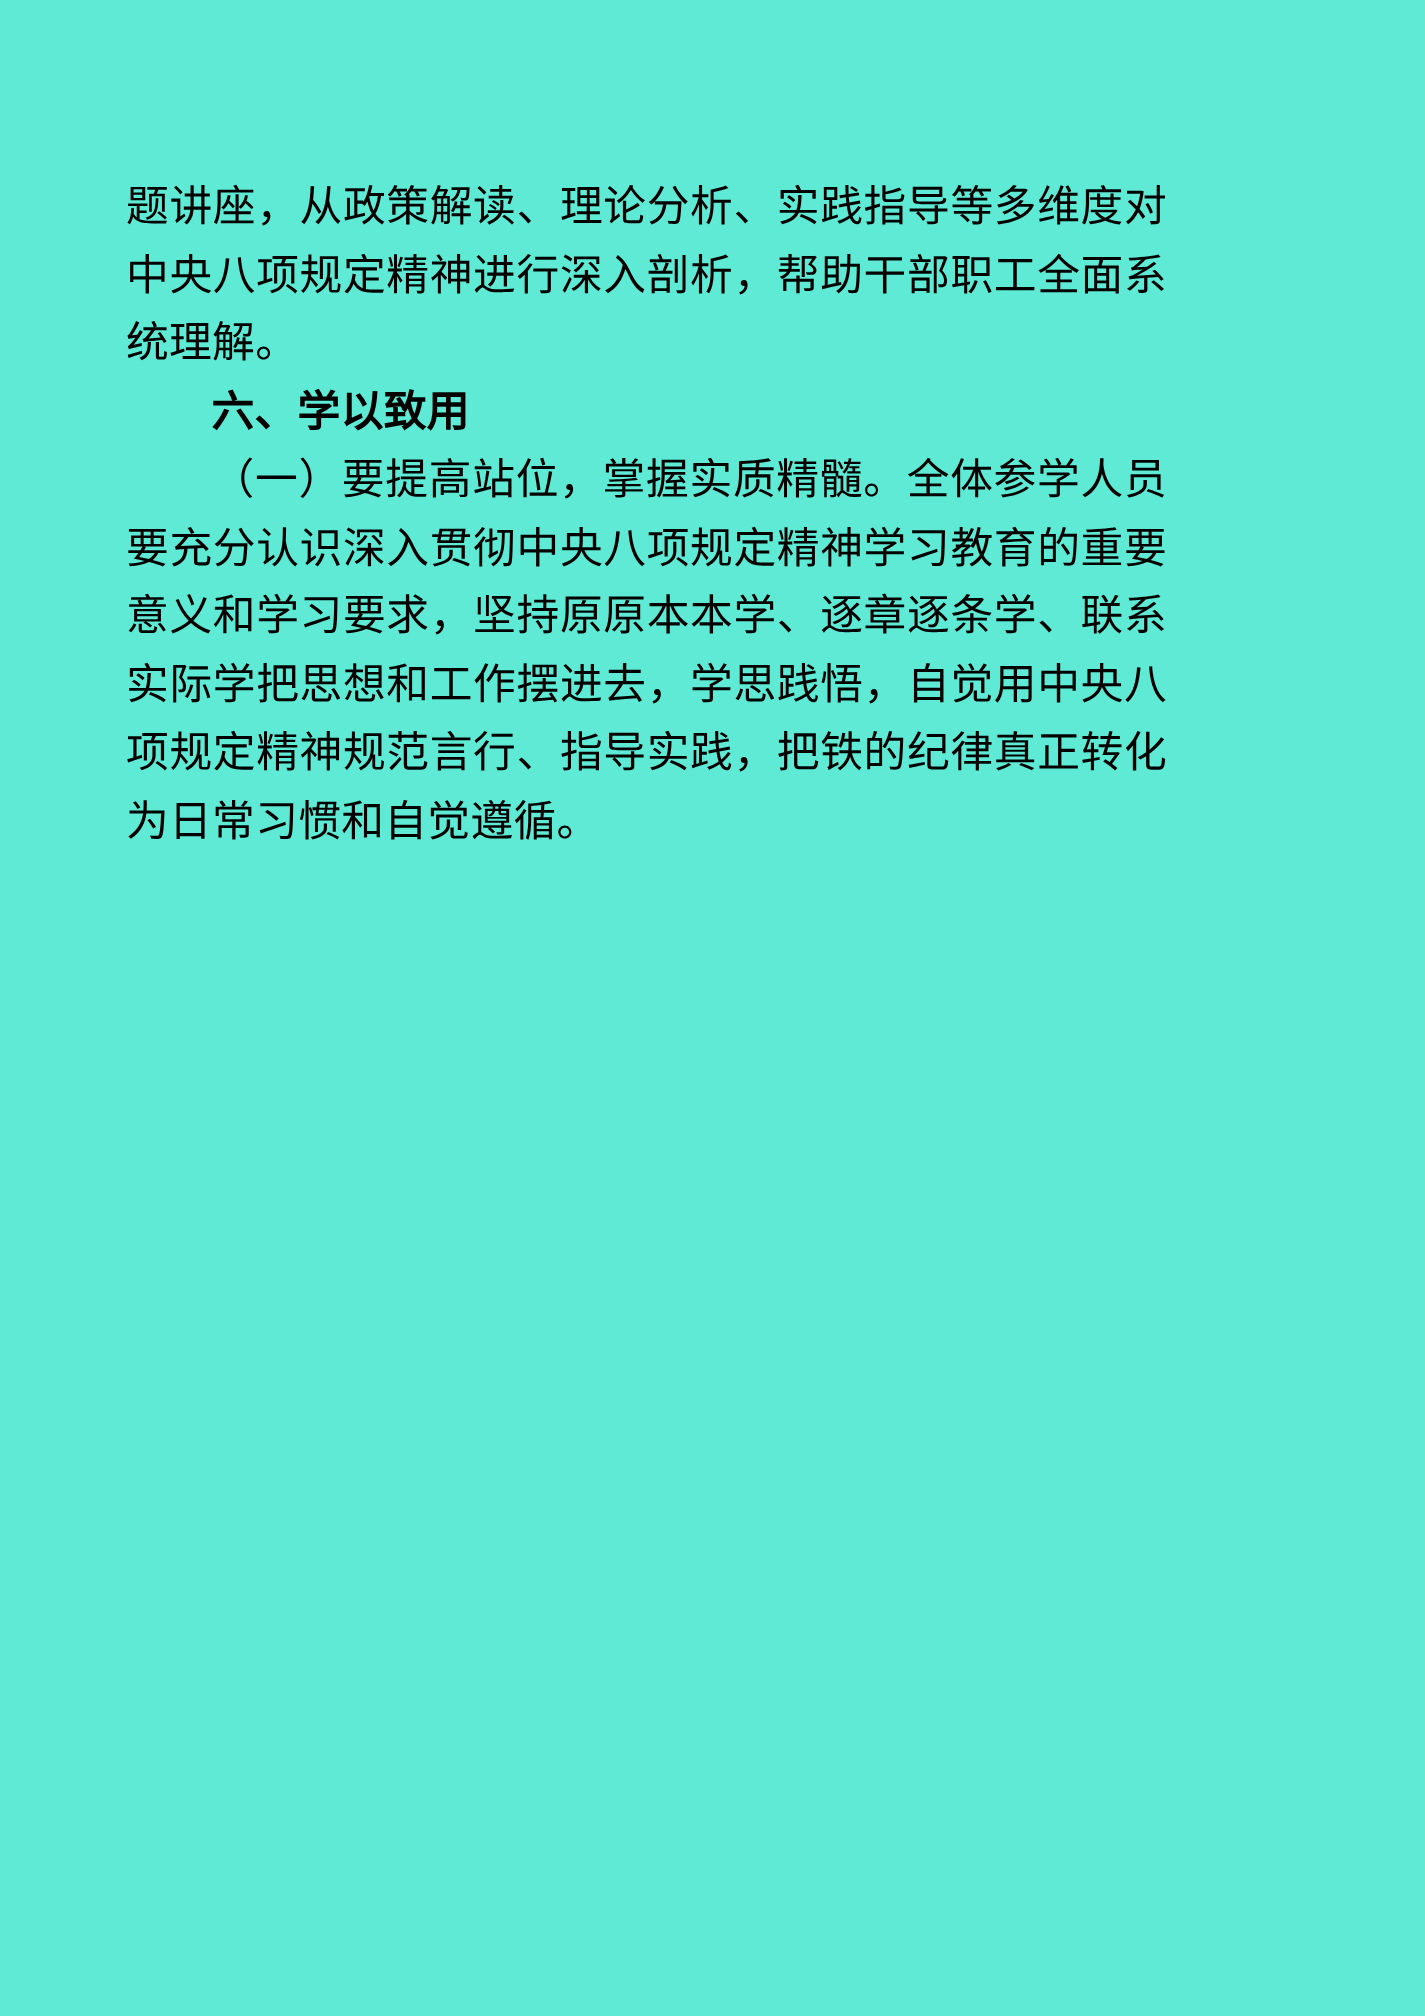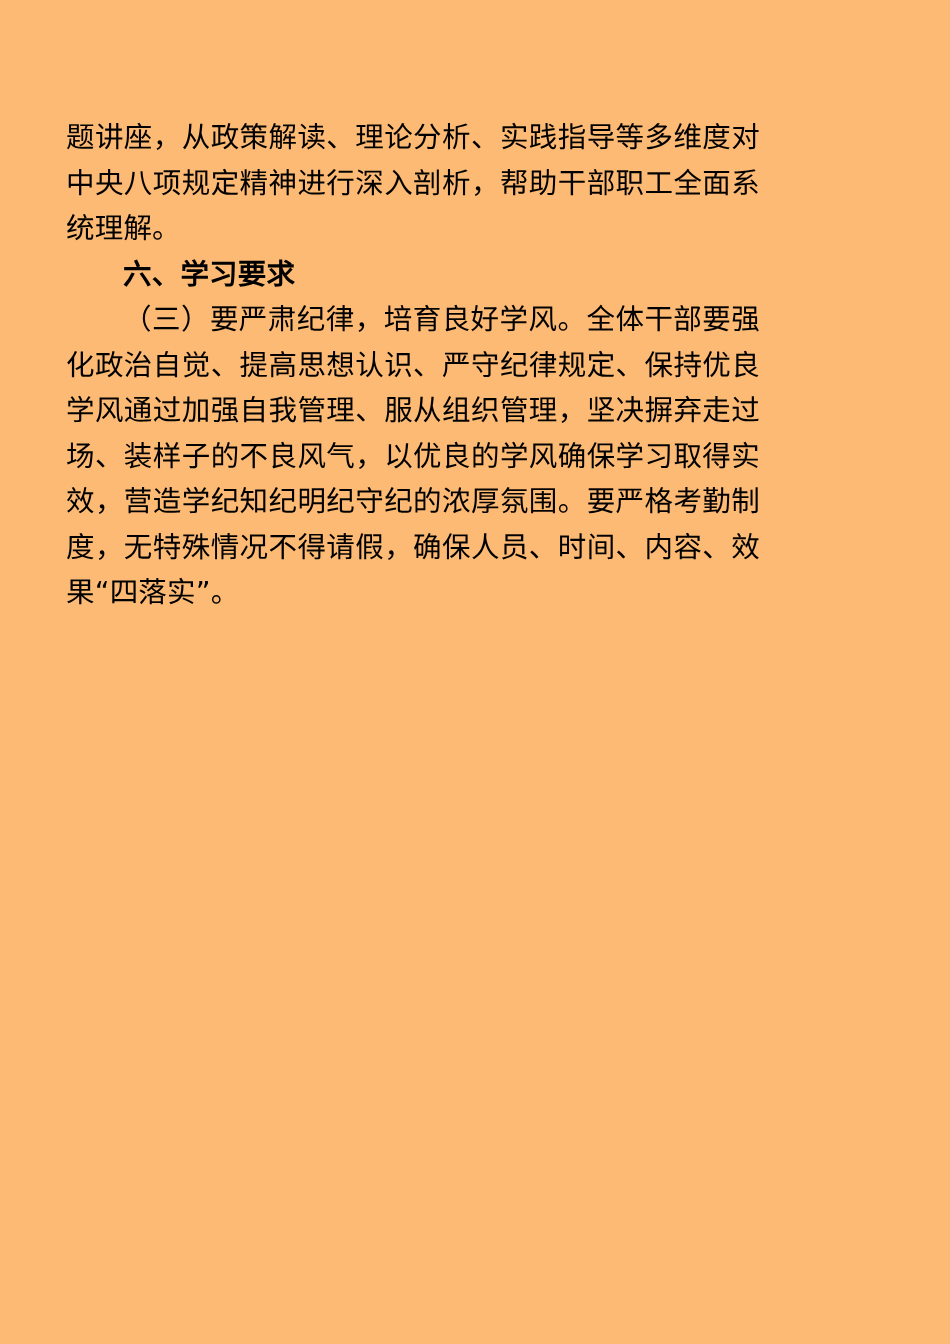--- a/index.html
+++ b/index.html
@@ -11,23 +11,23 @@
     width: 950px;
     height: 1344px;
     font-family: "DejaVu Sans", "Liberation Sans", sans-serif;
     color: #000000;
     overflow: hidden;
   }
   .page {
     position: relative;
     width: 950px;
     height: 1344px;
-    background: #fdba74;
+    background: #5eead4;
     box-sizing: border-box;
-    padding: 115px 128px 0 66px;
+    padding: 115px 128px 0 84px;
   }
   .doc-body {
     width: 694px;
   }
   .para {
     font-size: 28.5px;
     line-height: 45.5px;
     letter-spacing: 0.2px;
     text-align: justify;
     text-justify: inter-ideograph;
@@ -46,20 +46,20 @@
   }
 </style>
 </head>
 <body>
 
 <div class="page">
   <div class="doc-body">
 
     <p class="para continuation">题讲座，从政策解读、理论分析、实践指导等多维度对中央八项规定精神进行深入剖析，帮助干部职工全面系统理解。</p>
 
-    <p class="para heading">六、学习要求</p>
+    <p class="para heading">六、学以致用</p>
+
+    <p class="para indent2">（一）要提高站位，掌握实质精髓。全体参学人员要充分认识深入贯彻中央八项规定精神学习教育的重要意义和学习要求，坚持原原本本学、逐章逐条学、联系实际学把思想和工作摆进去，学思践悟，自觉用中央八项规定精神规范言行、指导实践，把铁的纪律真正转化为日常习惯和自觉遵循。</p>
 
 
-
-    <p class="para indent2">（三）要严肃纪律，培育良好学风。全体干部要强化政治自觉、提高思想认识、严守纪律规定、保持优良学风通过加强自我管理、服从组织管理，坚决摒弃走过场、装样子的不良风气，以优良的学风确保学习取得实效，营造学纪知纪明纪守纪的浓厚氛围。要严格考勤制度，无特殊情况不得请假，确保人员、时间、内容、效果“四落实”。</p>
 
   </div>
 </div>
 
 </body></html>

